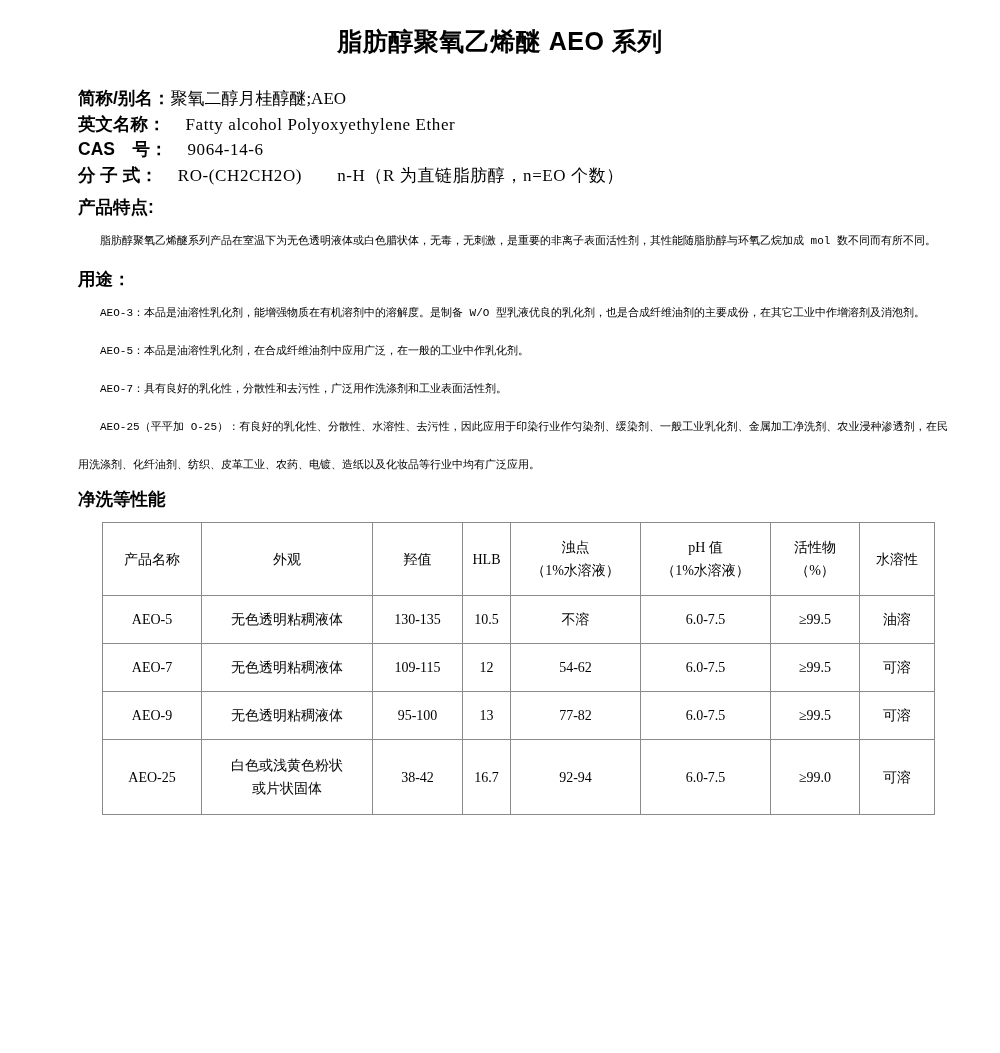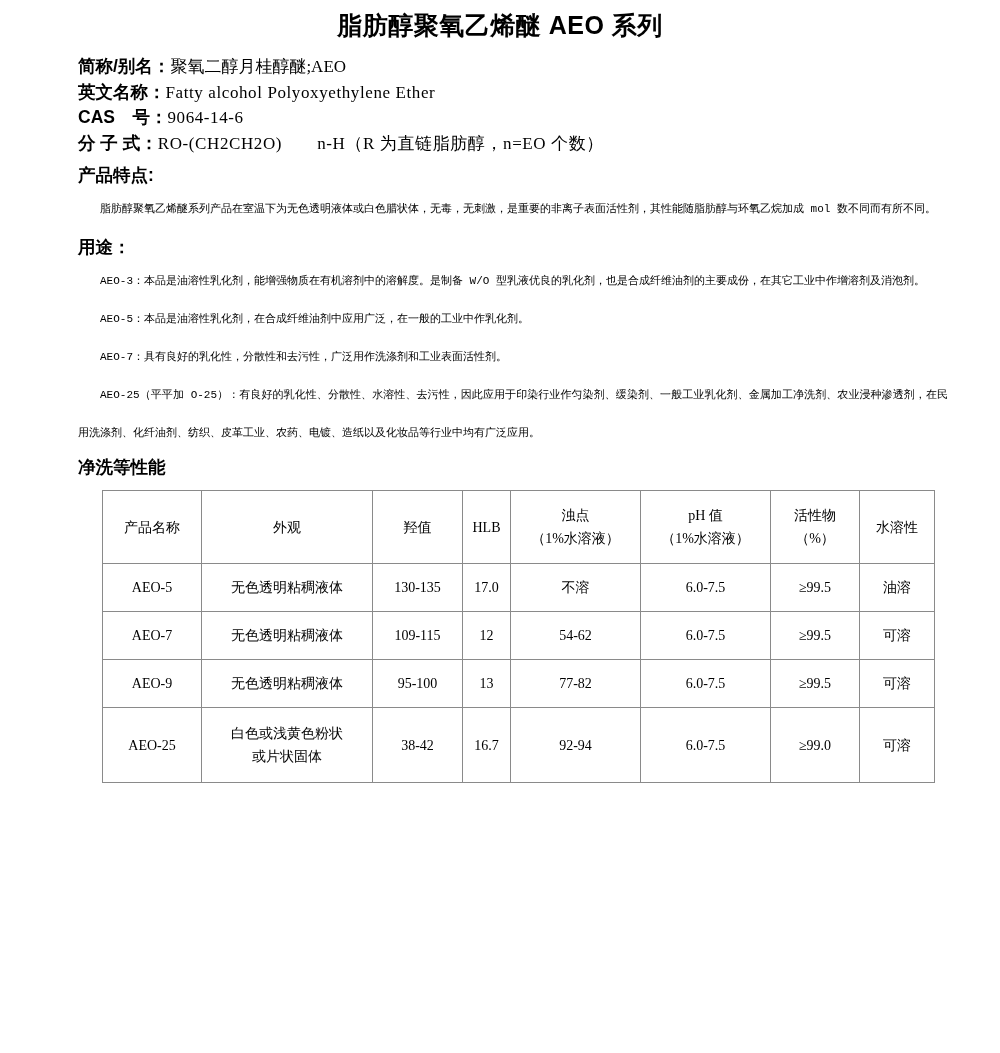--- a/index.html
+++ b/index.html
@@ -24,21 +24,21 @@
     position: relative;
   }
 
   
   .doc-title {
     text-align: center;
     font-family: "Liberation Sans", "DejaVu Sans", sans-serif;
     font-weight: bold;
     font-size: 25px;
     letter-spacing: 0.5px;
-    margin: 0;
+    margin: 16px;
     padding: 8px 0 2px 0;
     line-height: 34px;
   }
 
   
   .info-block {
     padding: 10px 0 0 78px;
   }
   .info-line {
     display: block;
@@ -51,20 +51,21 @@
     font-weight: bold;
     font-size: 17.5px;
   }
   .info-val {
     font-family: "Liberation Serif", "DejaVu Serif", serif;
     font-size: 17px;
   }
   .info-val.mono-ish {
     font-family: "Liberation Serif", "DejaVu Serif", serif;
     letter-spacing: 0.6px;
+    margin-left: 20px;
   }
 
   
   .section-heading {
     font-family: "Liberation Sans", "DejaVu Sans", sans-serif;
     font-weight: bold;
     font-size: 17.5px;
     padding: 6px 0 2px 78px;
     line-height: 26px;
   }
@@ -201,21 +202,21 @@
           </td>
         </tr>
       </thead>
       <tbody>
         <tr>
           <td>AEO-5</td>
           <td>
             <span class="cell-line">无色透明粘稠液体</span>
           </td>
           <td>130-135</td>
-          <td>17.0</td>
+          <td>10.5</td>
           <td>不溶</td>
           <td>6.0-7.5</td>
           <td>≥99.5</td>
           <td>油溶</td>
         </tr>
         <tr>
           <td>AEO-7</td>
           <td>
             <span class="cell-line">无色透明粘稠液体</span>
           </td>

